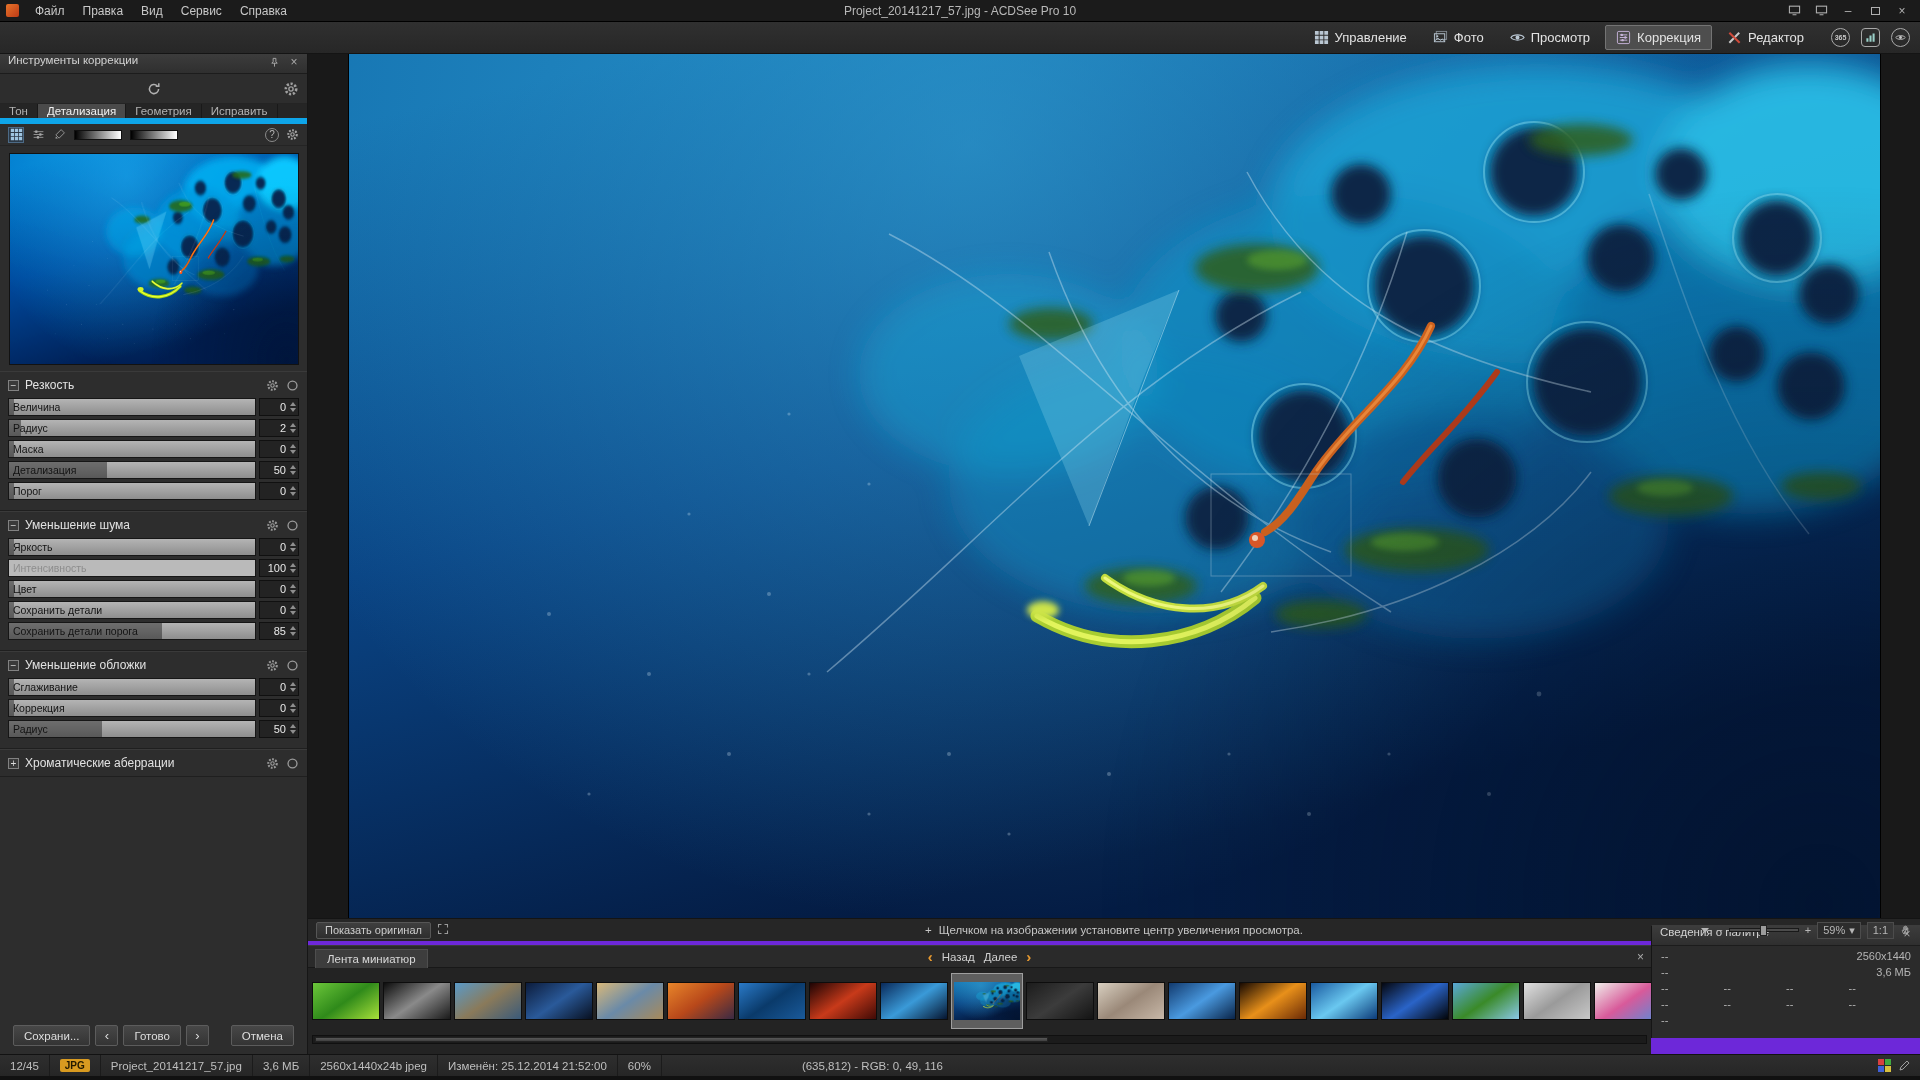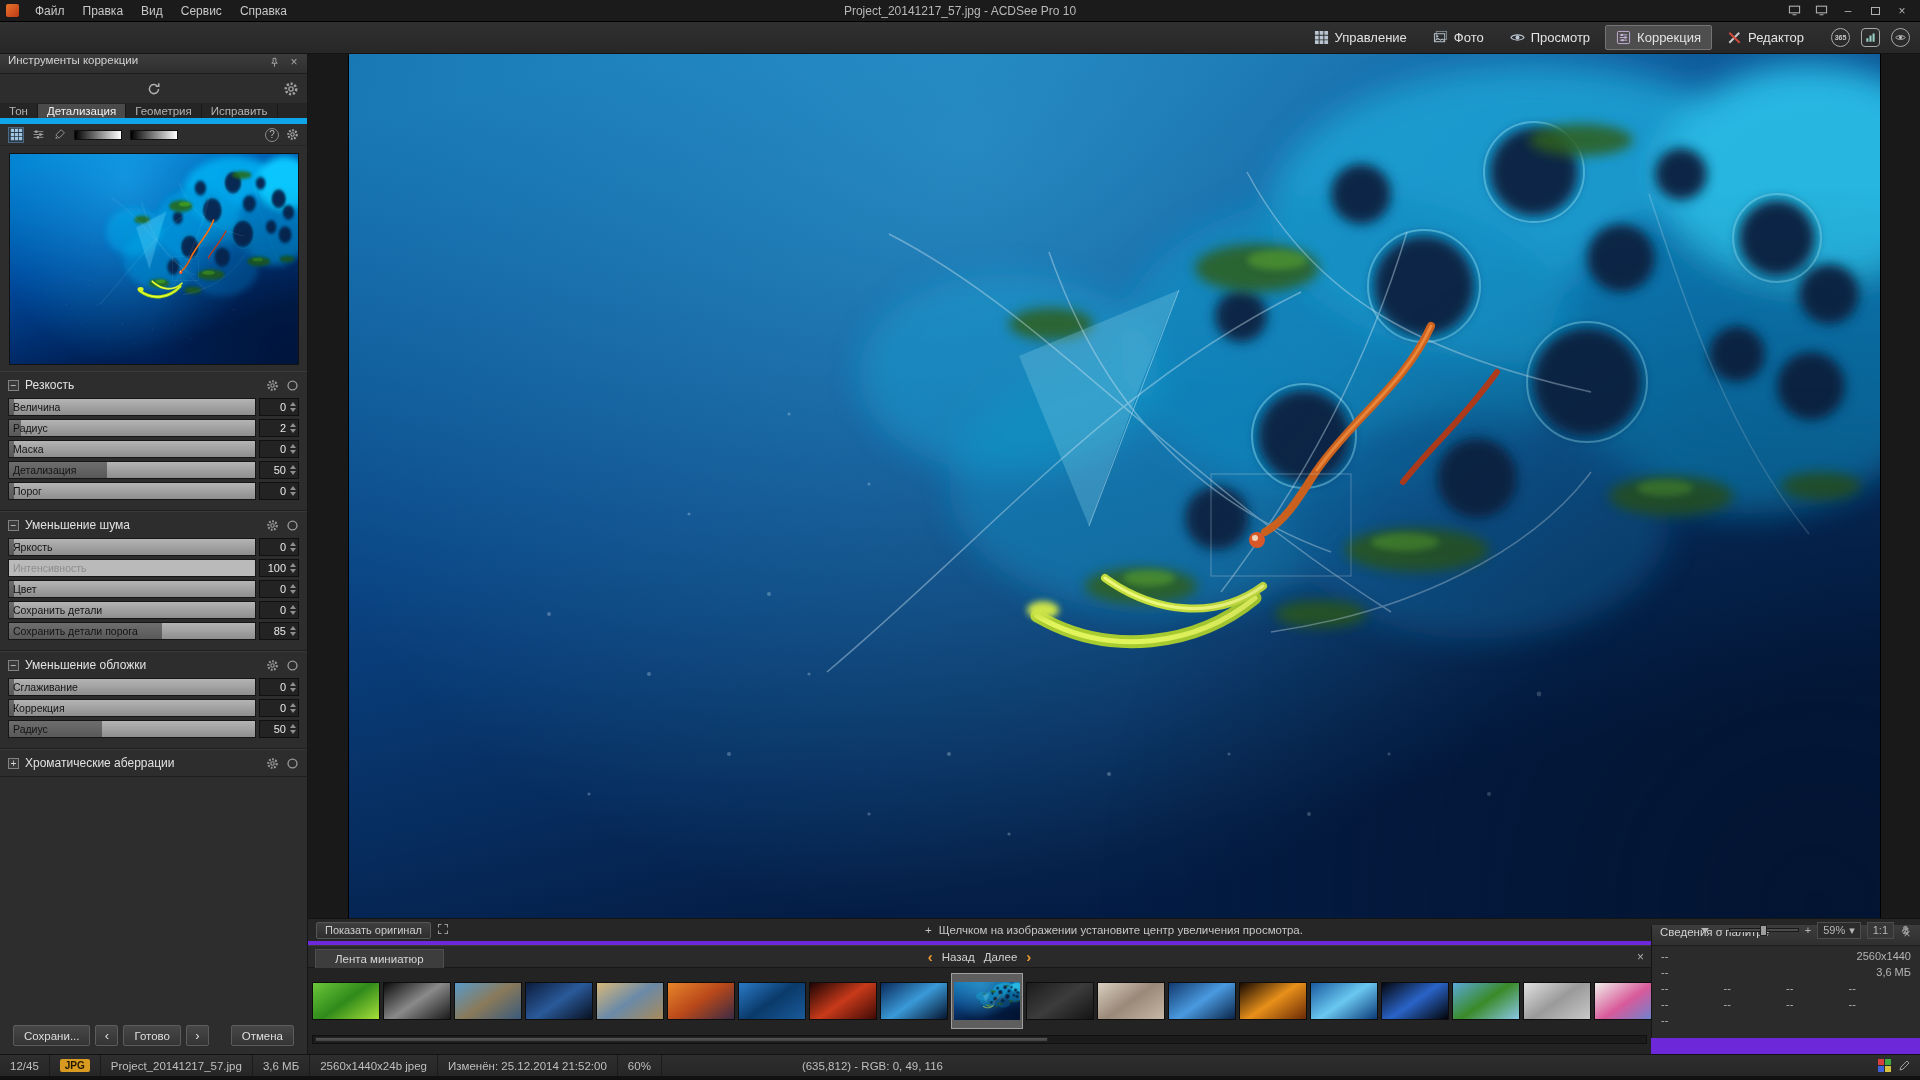--- a/index.html
+++ b/index.html
@@ -97,21 +97,21 @@
   .vb-right{margin-left:auto;display:flex;align-items:center;gap:6px;color:#b6b6b6;z-index:1;font-size:11px}
   .vb-right svg{width:12px;height:12px}
   .zoom-slider{width:70px;height:4px;background:#4c4c4c;border:1px solid #191919;position:relative}
   .zoom-thumb{position:absolute;left:45%;top:-4px;width:7px;height:11px;background:#9c9c9c;border:1px solid #222}
   .zoom-box{border:1px solid #4c4c4c;background:#2c2c2c;height:17px;display:flex;align-items:center;gap:4px;padding:0 5px}
   .one2one{border:1px solid #4c4c4c;background:#373737;height:17px;padding:0 5px;display:flex;align-items:center}
 
   
   .filmstrip{position:absolute;left:308px;top:945px;width:1343px;height:113px;background:#232323;border-top:1px solid #3c3c3c;overflow:hidden}
   .fs-header{height:22px;background:#2a2a2a;border-bottom:1px solid #181818;display:flex;align-items:center;position:relative;padding:0 7px}
-  .fs-tab{background:#3d3d3d;border:1px solid #4e4e4e;border-bottom:none;height:19px;margin-top:3px;display:flex;align-items:center;padding:0 19px;font-size:11.5px;color:#d8d8d8;z-index:1}
+  .fs-tab{background:#3d3d3d;border:1px solid #4e4e4e;border-bottom:none;height:19px;margin-top:3px;display:flex;align-items:center;padding:0 11px;font-size:11.5px;color:#d8d8d8;z-index:1}
   .fs-nav{position:absolute;left:0;right:0;display:flex;justify-content:center;align-items:center;gap:9px;font-size:11.5px;color:#d0d0d0}
   .fs-chev{color:#e89a30;font-weight:bold;font-size:15px;line-height:1}
   .fs-close{margin-left:auto;color:#ababab;z-index:1;font-size:12px}
   .fs-thumbs{display:flex;align-items:center;gap:3px;padding:3px 4px 2px;height:64px;overflow:hidden}
   .thumb{width:68px;height:38px;border:1px solid #0d0d0d;flex:0 0 auto}
   .thumb.selected{width:72px;height:56px;background:#5e5e5e;border:1px solid #9e9e9e;display:flex;align-items:center;justify-content:center;padding:2px}
   .thumb.selected svg{width:66px;height:38px;display:block}
   .fs-scroll{margin:3px 4px 0;height:9px;background:#1b1b1b;border:1px solid #101010;position:relative}
   .fs-scroll-thumb{position:absolute;left:2px;top:1px;bottom:1px;width:55%;background:linear-gradient(#585858,#404040);border:1px solid #222}
 

